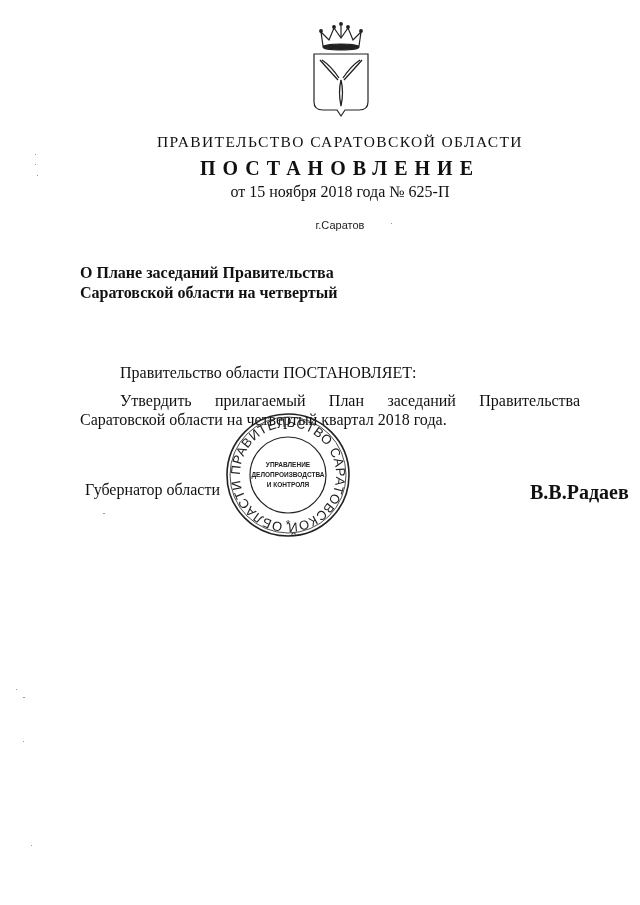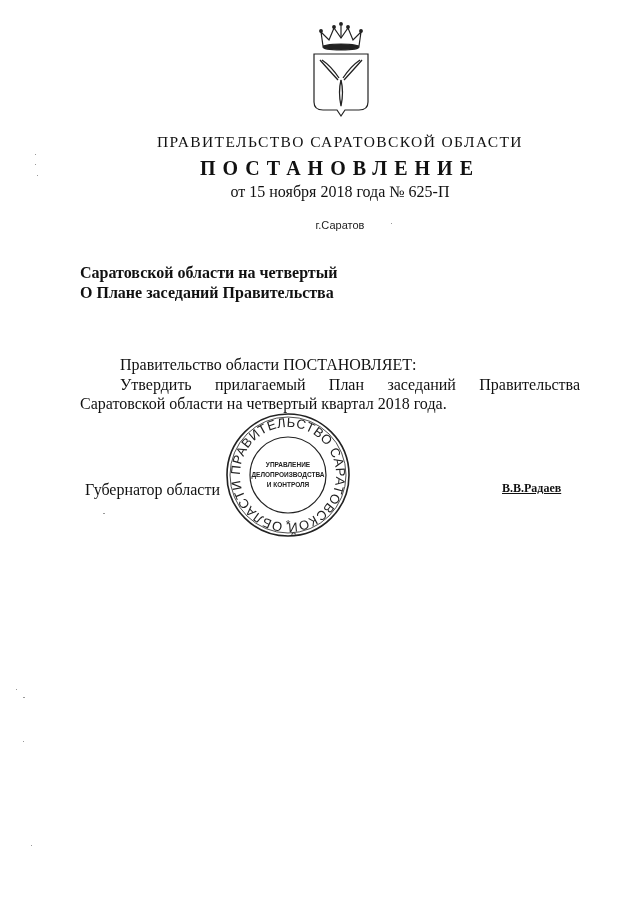--- a/index.html
+++ b/index.html
@@ -5,24 +5,24 @@
     html, body { margin: 0; padding: 0; background: #ffffff; }
     body { width: 640px; height: 905px; position: relative; overflow: hidden; color: #111; font-family: "Liberation Serif", serif; }
     .abs { position: absolute; }
     #emblem { left: 305px; top: 18px; width: 72px; height: 102px; }
     #gov-title { left: 0; width: 680px; top: 133px; text-align: center; font-size: 15.5px; letter-spacing: 1.4px; font-weight: normal; }
     #doc-type { left: 0; width: 680px; top: 157px; text-align: center; font-size: 20px; font-weight: bold; letter-spacing: 7px; }
     #doc-date { left: 0; width: 680px; top: 183px; text-align: center; font-size: 16px; }
     #doc-city { left: 0; width: 680px; top: 219px; text-align: center; font-size: 11px; font-family: "Liberation Sans", sans-serif; color:#222; }
     #subject { left: 80px; top: 263px; width: 300px; font-size: 16px; font-weight: bold; line-height: 19.5px; }
     #body { left: 80px; top: 355px; width: 500px; font-size: 16px; line-height: 19.5px; }
-    .para-indent { text-indent: 40px; }
+    .para-indent { text-indent: 40px; margin-top: 8px; }
     .justify { text-align: justify; text-align-last: left; }
     #sign-title { left: 85px; top: 481px; font-size: 16px; font-weight: normal; }
-    #sign-name { left: 502px; top: 481px; font-size: 12px; font-weight: bold; text-decoration: underline; }
+    #sign-name { left: 530px; top: 481px; font-size: 20px; font-weight: bold; }
     #stamp { left: 224px; top: 411px; width: 128px; height: 128px; }
     .speck { position: absolute; width: 1px; height: 1px; background: #999; }
   </style>
 </head>
 <body>
 
 <svg id="emblem" class="abs" viewBox="0 0 72 102">
 
   <g fill="none" stroke="#222" stroke-width="1.2">
     <path d="M18 28 L16 14 L24 22 L29 10 L36 20 L43 10 L48 22 L56 14 L54 28 Z"></path>
@@ -45,22 +45,22 @@
     <path d="M36 62 Q33 74 36 88 Q39 74 36 62"></path>
   </g>
 </svg>
 
 <div id="gov-title" class="abs">ПРАВИТЕЛЬСТВО САРАТОВСКОЙ ОБЛАСТИ</div>
 <div id="doc-type" class="abs">ПОСТАНОВЛЕНИЕ</div>
 <div id="doc-date" class="abs">от 15 ноября 2018 года № 625-П</div>
 <div id="doc-city" class="abs">г.Саратов</div>
 
 <div id="subject" class="abs">
+  <div>О Плане заседаний Правительства</div>
   <div>Саратовской области на четвертый</div>
-  <div>О Плане заседаний Правительства</div>
 </div>
 
 <div id="body" class="abs">
   <div class="para-indent">Правительство области ПОСТАНОВЛЯЕТ:</div>
   <div class="para-indent justify">Утвердить прилагаемый План заседаний Правительства Саратовской области на четвертый квартал 2018 года.</div>
 </div>
 
 <div id="sign-title" class="abs">Губернатор области</div>
 <div id="sign-name" class="abs">В.В.Радаев</div>
 

